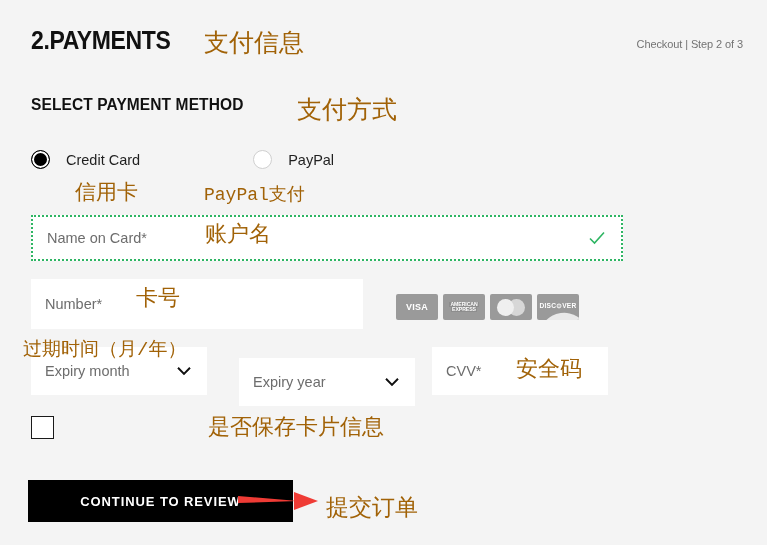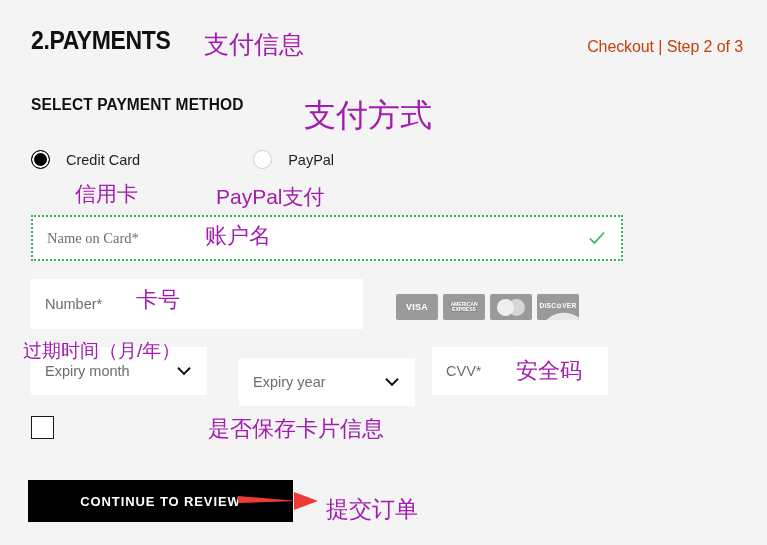--- a/index.html
+++ b/index.html
@@ -17,22 +17,22 @@
   }
   #page {
     position: relative;
     width: 767px;
     height: 545px;
   }
 
   
   .anno {
     position: absolute;
-    color: #a21caf;
-    font-family: Liberation Sans, sans-serif;
+    color: #a16207;
+    font-family: Liberation Mono, monospace;
     white-space: nowrap;
     pointer-events: none;
     line-height: 1;
   }
 
   
   .page-title {
     position: absolute;
     left: 31px;
     top: 26px;
@@ -41,22 +41,22 @@
     letter-spacing: -0.4px;
     color: #111;
     font-family: "Liberation Sans Narrow", "Liberation Sans", sans-serif;
     transform: scaleX(0.92);
     transform-origin: left top;
   }
   .breadcrumb {
     position: absolute;
     right: 24px;
     top: 38px;
-    font-size: 16px;
-    color: #c2410c;
+    font-size: 11px;
+    color: #737373;
     letter-spacing: -0.1px;
   }
 
   
   .section-title {
     position: absolute;
     left: 31px;
     top: 96px;
     font-size: 16px;
     font-weight: bold;
@@ -112,21 +112,20 @@
     font-size: 14.5px;
     color: #6d6d6d;
     margin-left: 14px;
   }
   .field.name-on-card {
     left: 31px;
     top: 215px;
     width: 592px;
     height: 46px;
     border: 2px dotted #2eb563;
-    font-family: Liberation Serif, serif;
   }
   .check-ok {
     position: absolute;
     right: 14px;
     top: 50%;
     transform: translateY(-50%);
     width: 20px;
     height: 20px;
   }
   .field.number {
@@ -364,23 +363,23 @@
   </div>
 
   <button class="submit-btn">CONTINUE TO REVIEW</button>
 
   <svg class="arrow-svg" viewBox="0 0 96 36">
     <path d="M2 15 L62 20 L2 22 Z" fill="#ef3b35"></path>
     <path d="M58 11 L82 20 L58 29 Z" fill="#ef3b35"></path>
   </svg>
 
   <div class="anno" style="left:204px; top:32px; font-size:25px;">支付信息</div>
-  <div class="anno" style="left:304px; top:99px; font-size:32px;">支付方式</div>
+  <div class="anno" style="left:297px; top:99px; font-size:25px;">支付方式</div>
   <div class="anno" style="left:75px; top:183px; font-size:21px;">信用卡</div>
-  <div class="anno" style="left:216px; top:186px; font-size:21px;text-align:right;">PayPal支付</div>
+  <div class="anno" style="left:204px; top:186px; font-size:18px;text-align:right;">PayPal支付</div>
   <div class="anno" style="left:176px; top:225px; font-size:22px;margin-left:29px;">账户名</div>
   <div class="anno" style="left:136px; top:289px; font-size:22px;">卡号</div>
   <div class="anno" style="left:23px; top:341px; font-size:19px;">过期时间（月/年）</div>
   <div class="anno" style="left:516px; top:360px; font-size:22px;">安全码</div>
   <div class="anno" style="left:208px; top:418px; font-size:22px;">是否保存卡片信息</div>
   <div class="anno" style="left:326px; top:498px; font-size:23px;">提交订单</div>
 
 </div>
 
 </body></html>

